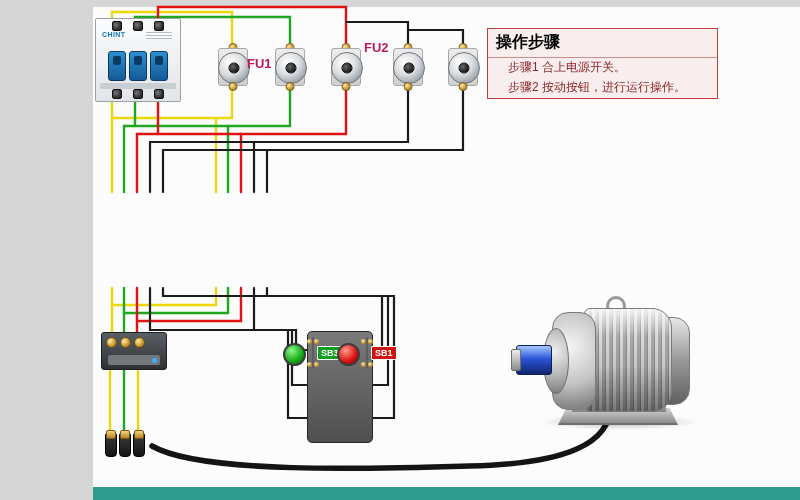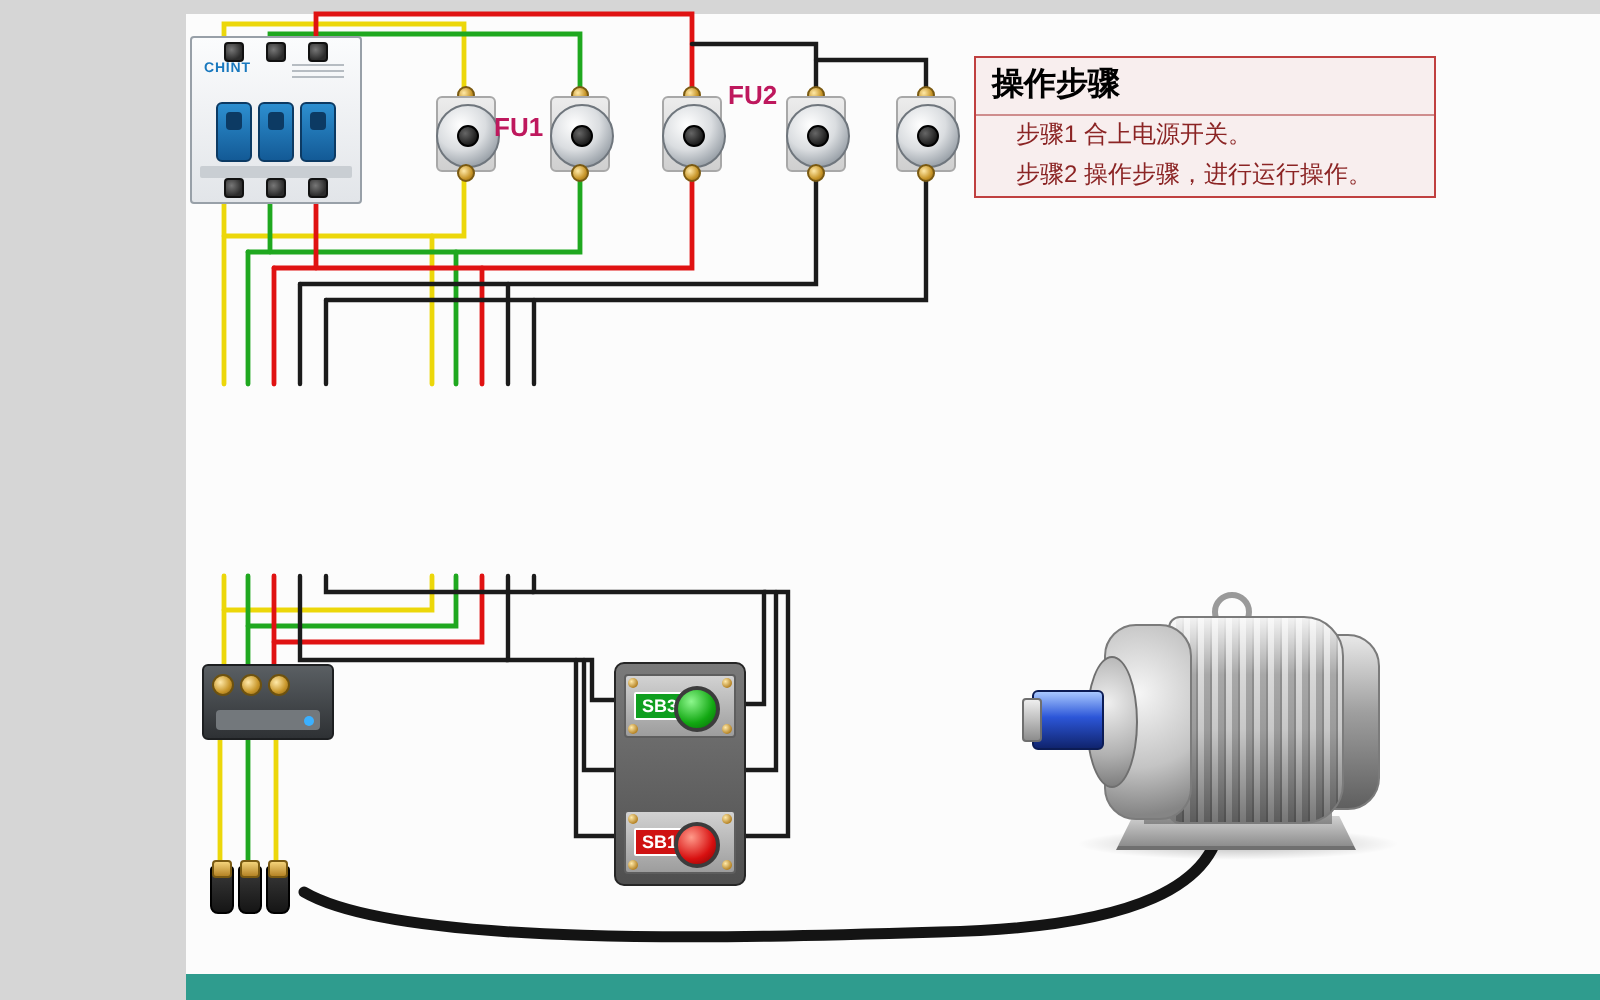--- a/index.html
+++ b/index.html
@@ -64,21 +64,21 @@
 
   
   .bterm{top:433px;width:10px;height:22px;background:linear-gradient(#3a3a3a,#151515);
          border:1px solid #000;border-radius:2px 2px 4px 4px;}
   .bterm::before{content:'';position:absolute;top:-4px;left:0px;width:8px;height:7px;border-radius:2px;
                  background:linear-gradient(#f4d27a,#b58325);border:1px solid #7a5a12;}
 
   
   #btn-panel{left:307px;top:331px;width:66px;height:112px;background:linear-gradient(#7a7a7a,#4f4f4f);
              border:1px solid #262626;border-radius:5px;padding:5px 4px;box-sizing:border-box;
-             display:flex;flex-direction:column;justify-content:space-between;text-align:center;}
+             display:flex;justify-content:space-between;text-align:center;}
   .btn-plate{position:relative;height:30px;background:linear-gradient(#d2d2d2,#9d9d9d);
              border:1px solid #5e5e5e;border-radius:2px;}
   .push-btn{position:absolute;right:7px;top:5px;width:19px;height:19px;border-radius:50%;border:2px solid #3c3c3c;}
   .push-btn.green{background:radial-gradient(circle at 35% 30%,#8df78d,#12a812 60%,#076807);}
   .push-btn.red{background:radial-gradient(circle at 35% 30%,#ff9a8a,#d81010 60%,#7a0404);}
   .btn-chip{position:absolute;left:4px;top:8px;font-size:9px;font-weight:700;color:#fff;
             padding:0 3px;line-height:12px;border:1px solid #fff;border-radius:1px;}
   .btn-chip.green{background:#0f9f1f;} .btn-chip.red{background:#cf1212;}
   .pscrew{position:absolute;width:5px;height:5px;border-radius:50%;
           background:radial-gradient(circle at 35% 35%,#ffe9a8,#b58325 70%);}
@@ -225,21 +225,21 @@
         <span class="f-center"></span>
       </div>
     <span class="f-screw b"></span>
   </div>
   <div class="fuse-label comp" style="left:247px;top:56px">FU1</div>
   <div class="fuse-label comp" style="left:364px;top:40px">FU2</div>
 
   <div id="ipanel" class="comp">
     <div class="ip-title">操作步骤</div>
     <div class="ip-step">步骤1  合上电源开关。</div>
-    <div class="ip-step">步骤2  操作步骤，进行运行操作。</div>
+    <div class="ip-step">步骤2  按动按钮，进行运行操作。</div>
   </div>
 
 
   <div id="thermal" class="comp">
     <span class="th-screw" style="left:4px"></span>
     <span class="th-screw" style="left:18px"></span>
     <span class="th-screw" style="left:32px"></span>
     <div class="th-body"></div>
     <span class="th-led"></span>
   </div>

